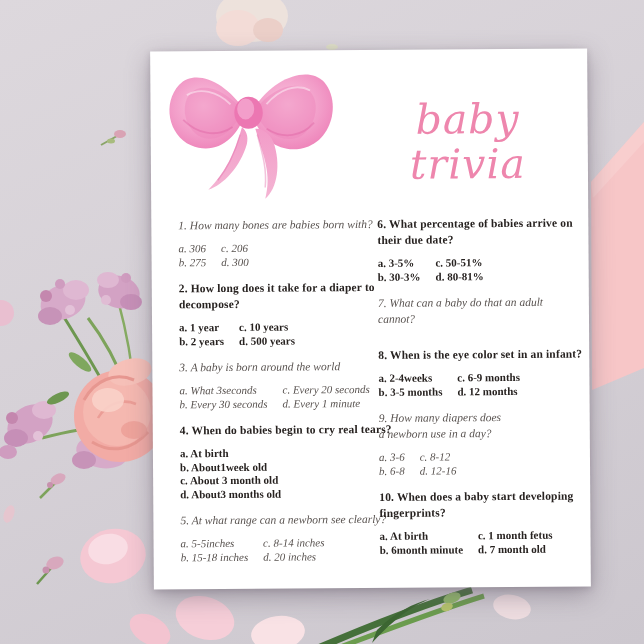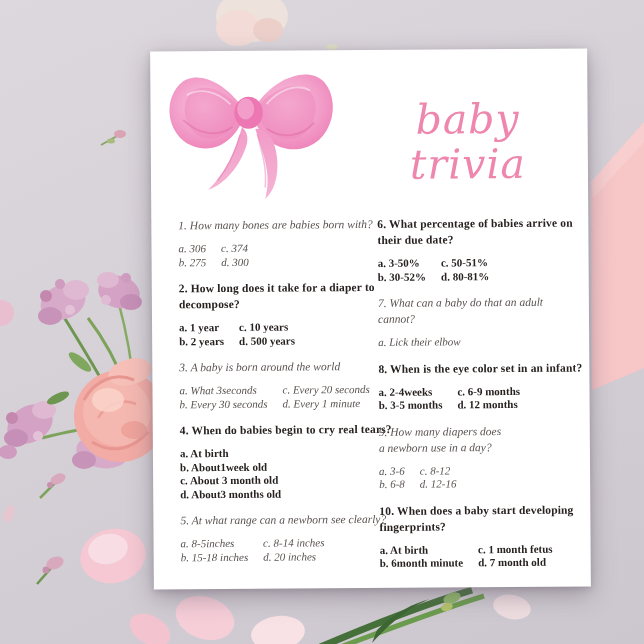--- a/index.html
+++ b/index.html
@@ -196,21 +196,21 @@
         </svg>
       </div>
       <div class="card-title">baby trivia</div>
     </div>
     <div class="columns">
       <div class="col col-left" id="col-left">
           <div class="q-block italic">
             <div class="q-head">1. How many bones are babies born with?</div>
             <div class="q-answers two-col">
               <span class="ans">a. 306</span>
-              <span class="ans">c. 374</span>
+              <span class="ans">c. 206</span>
               <span class="ans">b. 275</span>
               <span class="ans">d. 300</span>
             </div>
           </div>
           <div class="q-block bold">
             <div class="q-head">2. How long does it take for a diaper to decompose?</div>
             <div class="q-answers two-col">
               <span class="ans">a. 1 year</span>
               <span class="ans">c. 10 years</span>
               <span class="ans">b. 2 years</span>
@@ -231,41 +231,40 @@
             <div class="q-answers">
               <span class="ans">a. At birth</span>
               <span class="ans">b. About1week old</span>
               <span class="ans">c. About 3 month old</span>
               <span class="ans">d. About3 months old</span>
             </div>
           </div>
           <div class="q-block italic">
             <div class="q-head">5. At what range can a newborn see clearly?</div>
             <div class="q-answers two-col">
-              <span class="ans">a. 8-5inches</span>
+              <span class="ans">a. 5-5inches</span>
               <span class="ans">c. 8-14 inches</span>
               <span class="ans">b. 15-18 inches</span>
               <span class="ans">d. 20 inches</span>
             </div>
           </div>
         </div>
       <div class="col col-right" id="col-right">
           <div class="q-block bold">
             <div class="q-head">6. What percentage of babies arrive on their due date?</div>
             <div class="q-answers two-col">
-              <span class="ans">a. 3-50%</span>
+              <span class="ans">a. 3-5%</span>
               <span class="ans">c. 50-51%</span>
-              <span class="ans">b. 30-52%</span>
+              <span class="ans">b. 30-3%</span>
               <span class="ans">d. 80-81%</span>
             </div>
           </div>
           <div class="q-block italic">
             <div class="q-head">7. What can a baby do that an adult cannot?</div>
             <div class="q-answers">
-              <span class="ans">a. Lick their elbow</span>
             </div>
           </div>
           <div class="q-block bold">
             <div class="q-head">8. When is the eye color set in an infant?</div>
             <div class="q-answers two-col">
               <span class="ans">a. 2-4weeks</span>
               <span class="ans">c. 6-9 months</span>
               <span class="ans">b. 3-5 months</span>
               <span class="ans">d. 12 months</span>
             </div>

